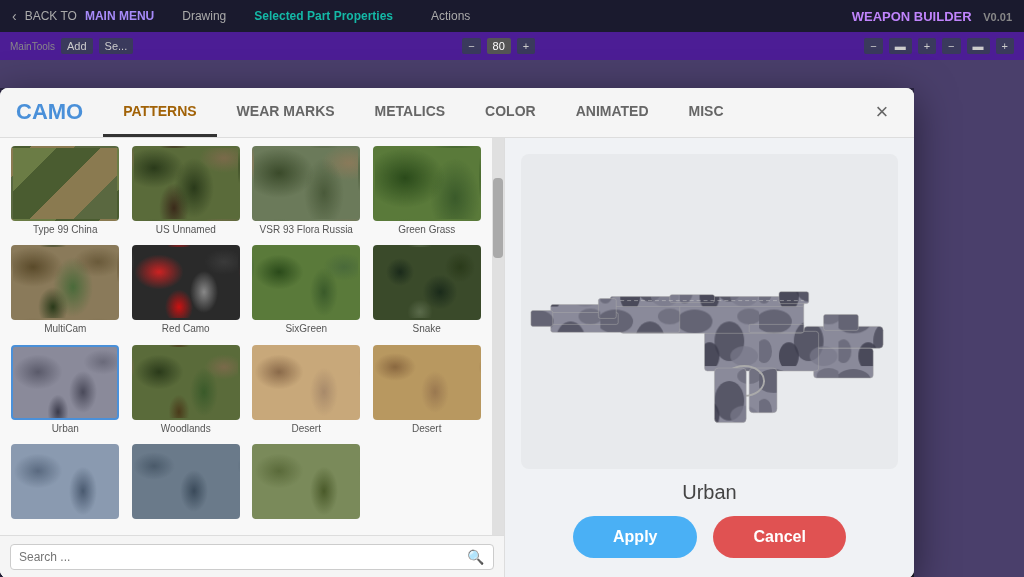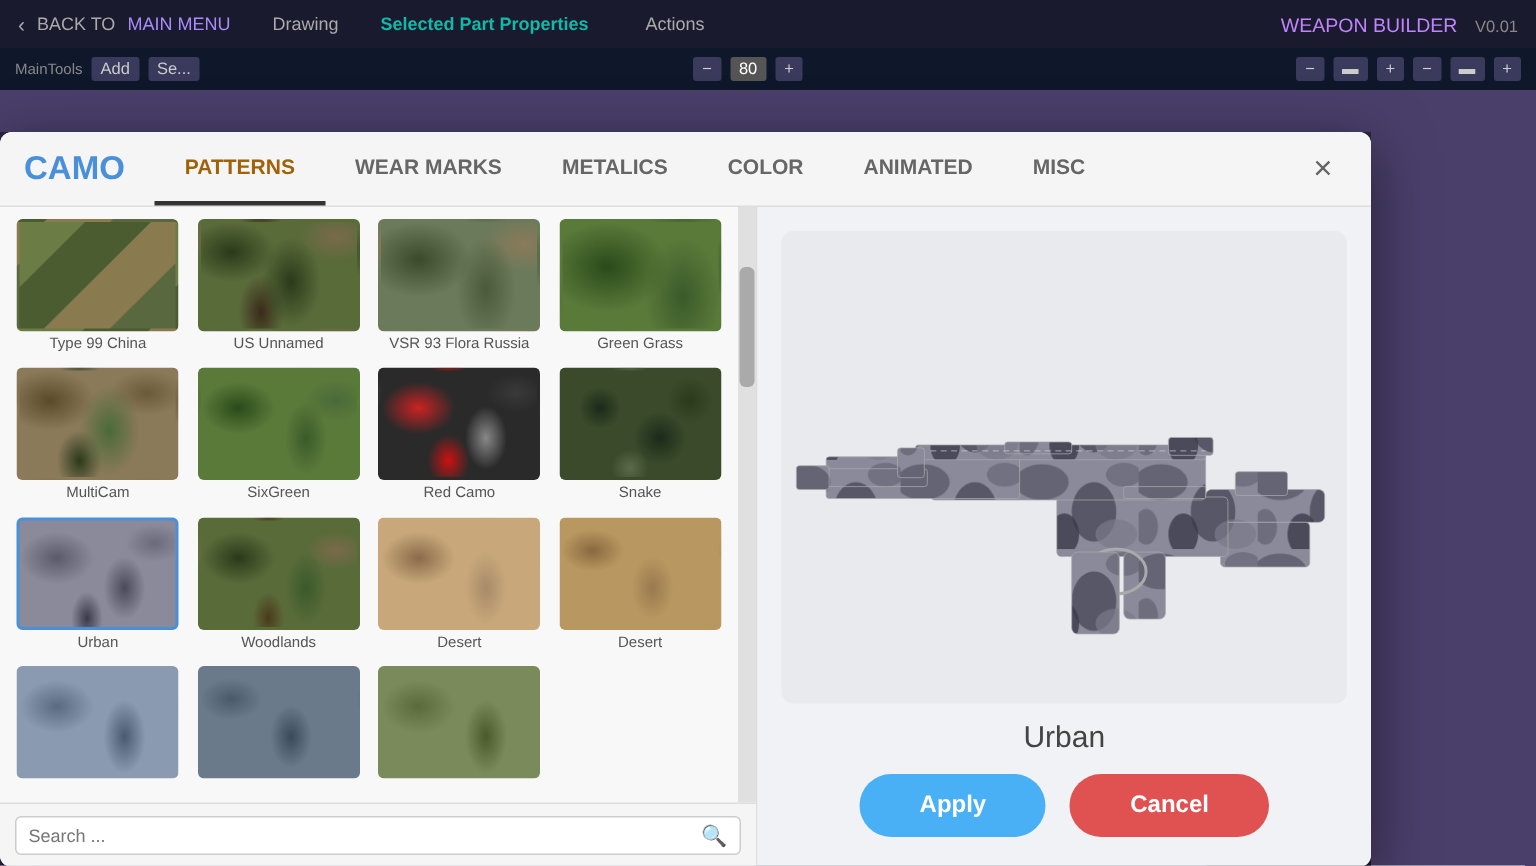--- a/index.html
+++ b/index.html
@@ -23,28 +23,28 @@
       color: #ccc;
       font-size: 12px;
     }
     .top-bar-left { display: flex; align-items: center; gap: 8px; }
     .back-arrow {
       color: #aaa;
       font-size: 14px;
       cursor: pointer;
     }
     .back-to { color: #aaa; font-size: 12px; }
-    .main-menu { color: #a78bfa; font-weight: normal; font-size: 12px; }
-    .top-bar-right { color: #c084fc; font-weight: normal; font-size: 13px; }
+    .main-menu { color: #a78bfa; font-weight: bold; font-size: 12px; }
+    .top-bar-right { color: #c084fc; font-weight: bold; font-size: 13px; }
     .version { color: #888; font-size: 11px; margin-left: 8px; }
 
     
     .second-bar {
       height: 28px;
-      background: #0f172a;
+      background: #4c1d95;
       display: flex;
       align-items: center;
       justify-content: space-between;
       padding: 0 10px;
       color: #ccc;
       font-size: 11px;
     }
     .second-bar-section { display: flex; align-items: center; gap: 6px; }
     .toolbar-btn {
       background: #3a3a5c;
@@ -535,26 +535,26 @@
                 </div>
                 <div class="pattern-item">
                   <div class="pattern-thumb camo-greengrass"></div>
                   <div class="pattern-label">Green Grass</div>
                 </div>
                 <div class="pattern-item">
                   <div class="pattern-thumb camo-multicam"></div>
                   <div class="pattern-label">MultiCam</div>
                 </div>
                 <div class="pattern-item">
+                  <div class="pattern-thumb camo-redcamo"></div>
+                  <div class="pattern-label">Red Camo</div>
+                </div>
+                <div class="pattern-item">
                   <div class="pattern-thumb camo-sixgreen"></div>
                   <div class="pattern-label">SixGreen</div>
-                </div>
-                <div class="pattern-item">
-                  <div class="pattern-thumb camo-redcamo"></div>
-                  <div class="pattern-label">Red Camo</div>
                 </div>
                 <div class="pattern-item">
                   <div class="pattern-thumb camo-snake"></div>
                   <div class="pattern-label">Snake</div>
                 </div>
                 <div class="pattern-item selected">
                   <div class="pattern-thumb camo-urban"></div>
                   <div class="pattern-label">Urban</div>
                 </div>
                 <div class="pattern-item">

